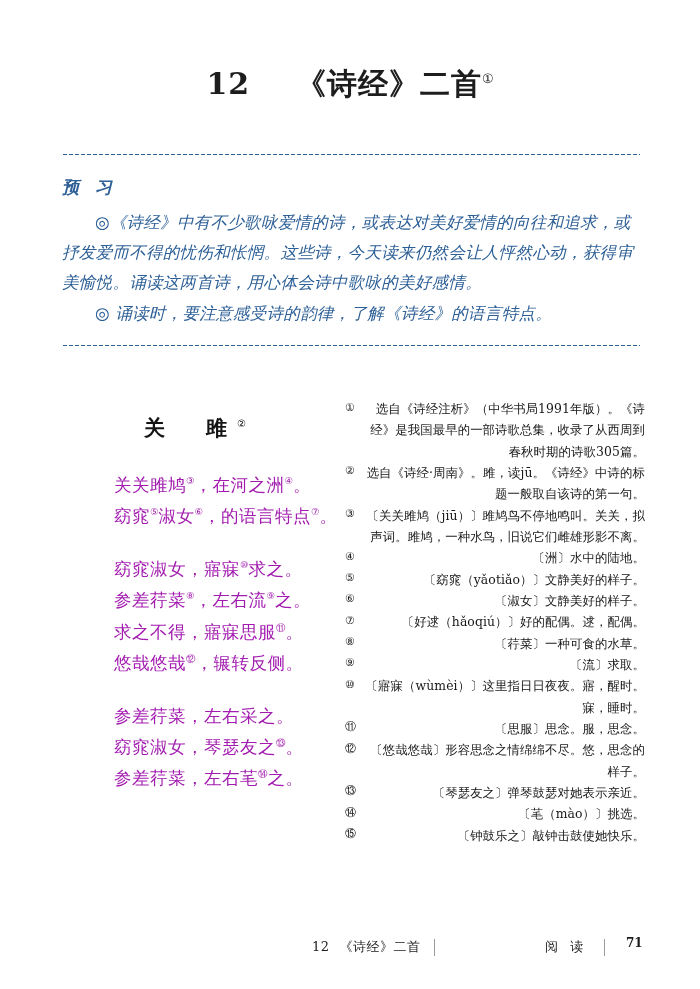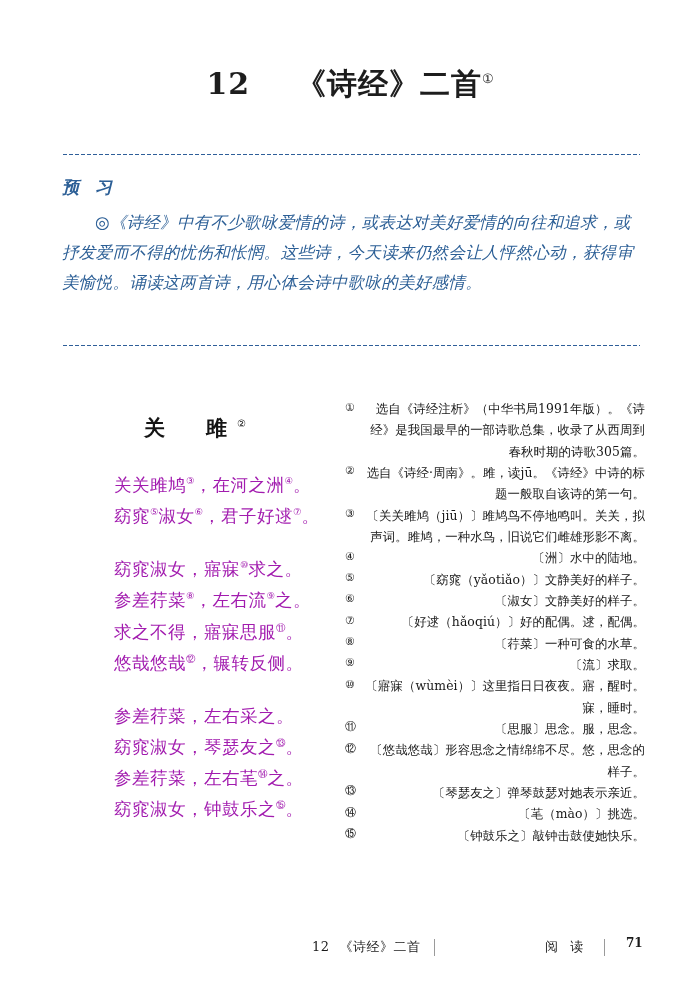--- a/index.html
+++ b/index.html
@@ -218,46 +218,46 @@
   <div class="chapter-title">
     <span>12</span>
     <span>&nbsp;&nbsp;&nbsp;</span><span>《诗经》二首</span><span class="sup">①</span>
   </div>
 
   <div class="rule-dotted" id="rule-top"></div>
 
   <div class="preview-wrap">
     <div class="preview-heading">预 习</div>
     <div class="preview-para">◎《诗经》中有不少歌咏爱情的诗，或表达对美好爱情的向往和追求，或抒发爱而不得的忧伤和怅惘。这些诗，今天读来仍然会让人怦然心动，获得审美愉悦。诵读这两首诗，用心体会诗中歌咏的美好感情。</div>
+    <div class="preview-para">◎ 诵读时，要注意感受诗的韵律，了解《诗经》的语言特点。</div>
   </div>
 
   <div class="rule-dotted" id="rule-bottom"></div>
 
   <div class="body-area">
 
     <div class="poem-col">
       <div class="poem-title">
         <span>关　雎</span><span class="sup">②</span>
       </div>
       <div id="stanzas">
           <div class="stanza">
             <div class="poem-line"><span>关关雎鸠</span><span class="sup">③</span><span>，在河之洲</span><span class="sup">④</span><span>。</span></div>
-            <div class="poem-line"><span>窈窕</span><span class="sup">⑤</span><span>淑女</span><span class="sup">⑥</span><span>，君子好逑</span><span class="sup">⑦</span><span>。</span></div>
+            <div class="poem-line"><span>窈窕</span><span class="sup">⑤</span><span>淑女</span><span class="sup">⑥</span><span>，的语言特点</span><span class="sup">⑦</span><span>。</span></div>
           </div>
           <div class="stanza">
             <div class="poem-line"><span>窈窕淑女，寤寐</span><span class="sup">⑩</span><span>求之。</span></div>
             <div class="poem-line"><span>参差荇菜</span><span class="sup">⑧</span><span>，左右流</span><span class="sup">⑨</span><span>之。</span></div>
             <div class="poem-line"><span>求之不得，寤寐思服</span><span class="sup">⑪</span><span>。</span></div>
             <div class="poem-line"><span>悠哉悠哉</span><span class="sup">⑫</span><span>，辗转反侧。</span></div>
           </div>
           <div class="stanza">
             <div class="poem-line"><span>参差荇菜，左右采之。</span></div>
             <div class="poem-line"><span>窈窕淑女，琴瑟友之</span><span class="sup">⑬</span><span>。</span></div>
             <div class="poem-line"><span>参差荇菜，左右芼</span><span class="sup">⑭</span><span>之。</span></div>
-            <div class="poem-line"><span>窈窕淑女，钟鼓乐之</span><span class="sup">⑮</span><span>。</span></div>
           </div>
         </div>
     </div>
 
     <div class="notes-col" id="notes-col">
         <div class="note">
           <span class="note-num">①</span>
           <span class="note-text">选自《诗经注析》（中华书局1991年版）。《诗经》是我国最早的一部诗歌总集，收录了从西周到春秋时期的诗歌305篇。</span>
         </div>
         <div class="note">

